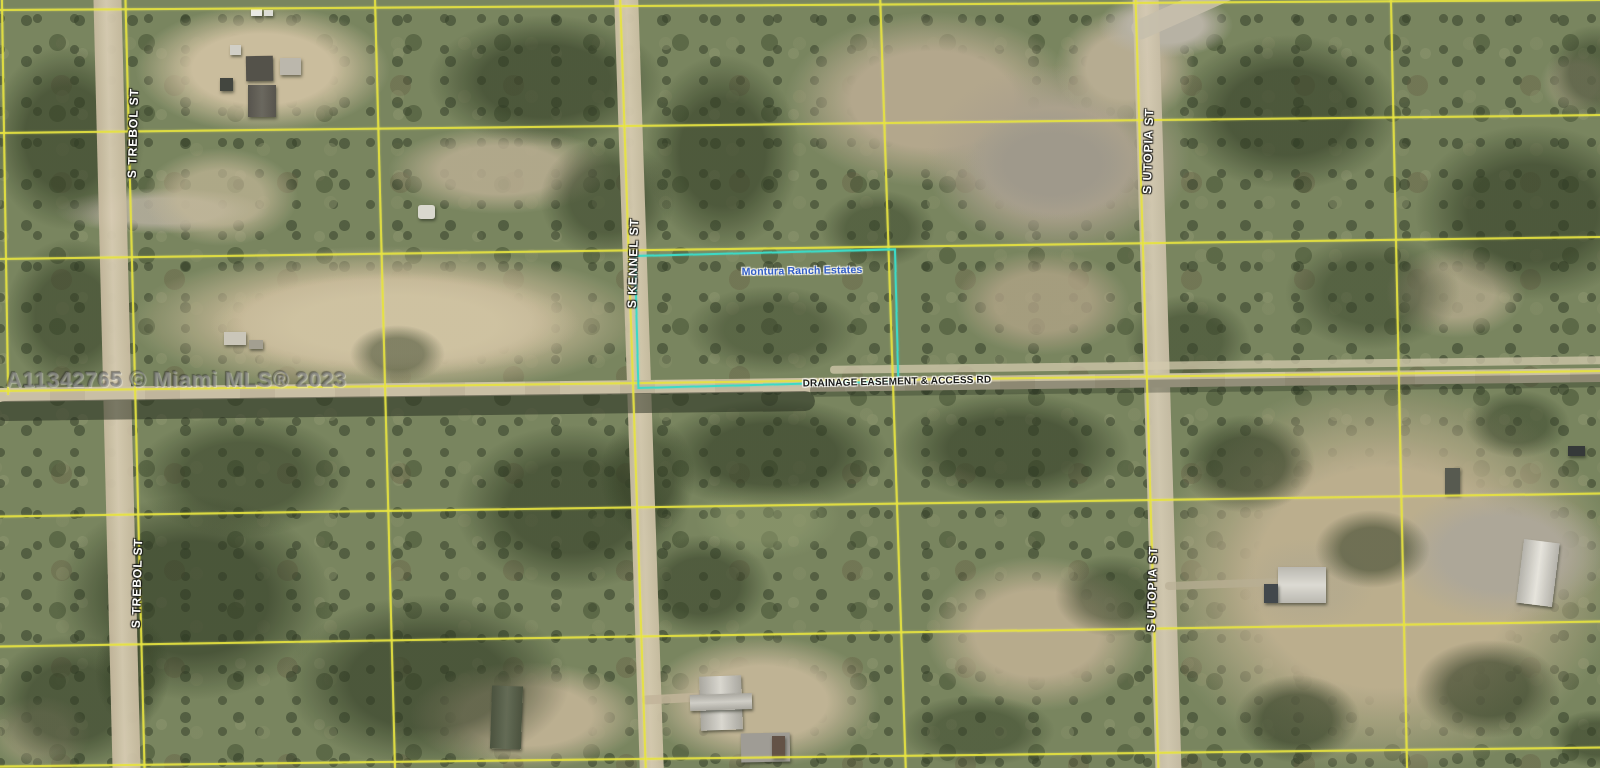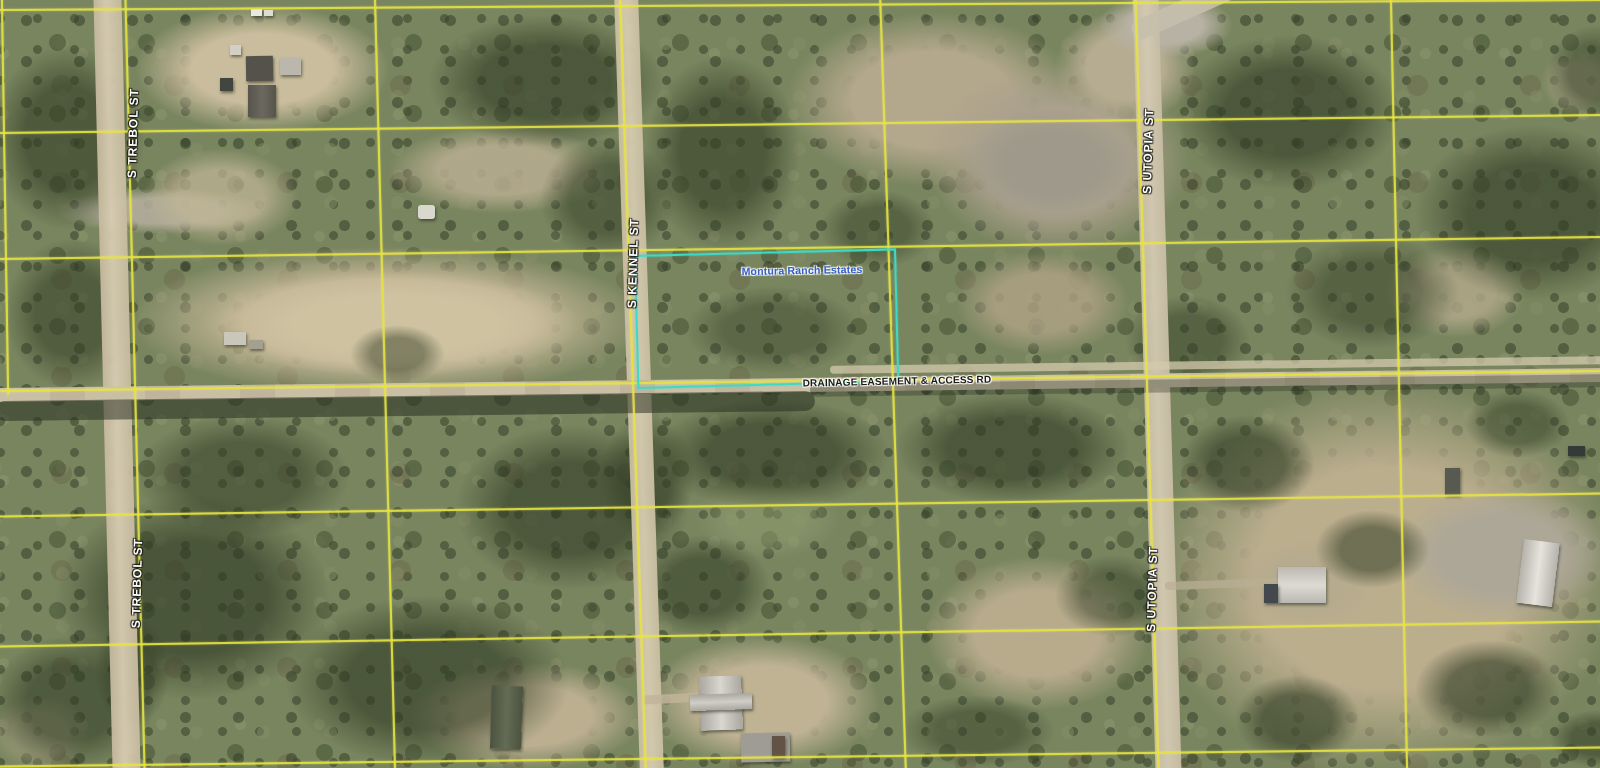--- a/index.html
+++ b/index.html
@@ -188,14 +188,15 @@
   <div class="st" style="left:633px;top:263px;">S KENNEL ST</div>
   <div class="st" style="left:1148px;top:151px;">S UTOPIA ST</div>
   <div class="st" style="left:1152px;top:589px;">S UTOPIA ST</div>
 
   <div class="lbl-road">DRAINAGE EASEMENT &amp; ACCESS RD</div>
 
   <div class="lbl-parcel">Montura Ranch Estates</div>
 
   <div class="haze"></div>
 
+  <div class="wm">A11342765 © Miami MLS® 2023</div>
 
 </div>
 
 </body></html>

